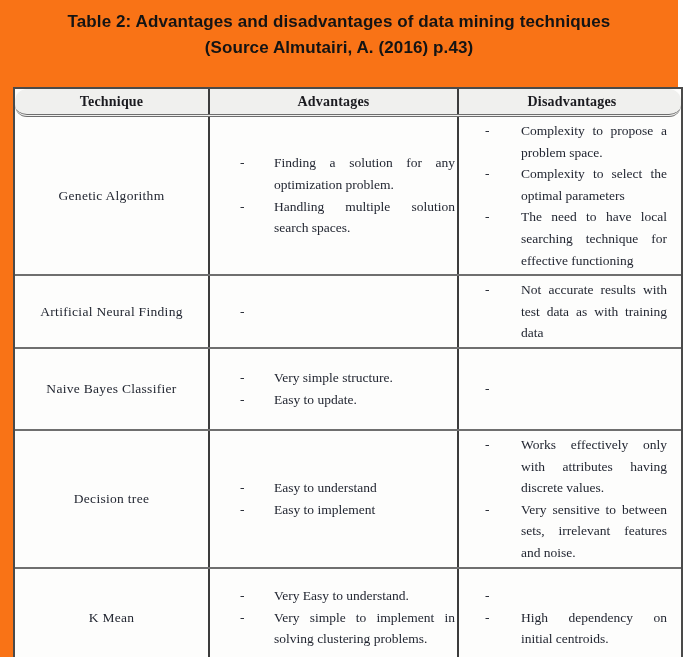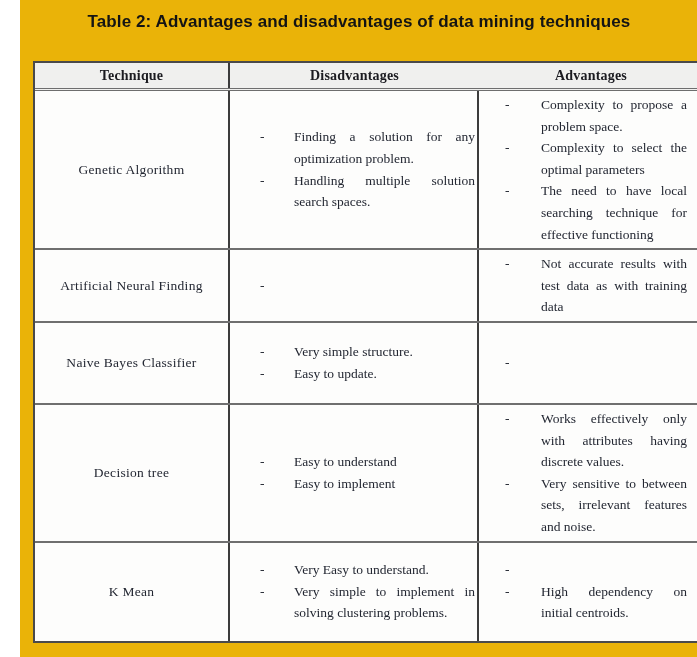--- a/index.html
+++ b/index.html
@@ -3,21 +3,21 @@
 <meta charset="utf-8">
 <style>
   * { box-sizing: border-box; margin: 0; padding: 0; }
   html, body { background: #ffffff; }
   body {
     width: 697px; height: 657px;
     font-family: "Liberation Serif", serif;
     color: #232732;
     overflow: hidden;
   }
-  .page { width: 678px; height: 657px; background: #eab308; margin-left: 20px; }
+  .page { width: 678px; height: 657px; background: #f97316; }
 
   
   .caption {
     padding-top: 9px;
     text-align: center;
     font-family: "Liberation Sans", sans-serif;
     font-weight: bold;
     font-size: 17px;
     line-height: 26px;
     color: #141414;
@@ -28,21 +28,21 @@
   .tbl {
     margin: 26px 14px 0 13px;
     width: 670px;
     border: 2px solid #4a4a4a;
     background: #fdfdfc;
   }
   .thead, .trow {
     display: grid;
     grid-template-columns: 195px 249px 226px;
   }
-  .thead { border-bottom: 3px double #6e6e6e; background: #f0f0ee; }
+  .thead { border-bottom: 3px double #6e6e6e; background: #f0f0ee; border-radius: 12px; }
   .th {
     height: 25px;
     display: flex; align-items: center; justify-content: center;
     font-weight: bold;
     font-size: 14px;
     letter-spacing: 0.2px;
     color: #1b1b20;
   }
   .trow + .trow { border-top: 2px solid #6f6f6f; }
   .c1, .c2 { border-right: 2px solid #3c3c3c; }
@@ -64,28 +64,29 @@
   .dash { text-align: left; }
   .btext { text-align: justify; }
 </style>
 </head>
 <body>
 
 <div class="page">
 
   <div class="caption">
     <div>Table 2: Advantages and disadvantages of data mining techniques</div>
+    <div>(Source Almutairi, A. (2016) p.43)</div>
   </div>
 
   <div class="tbl">
 
     <div class="thead">
       <div class="th c1">Technique</div>
+      <div class="th c2">Advantages</div>
       <div class="th c3">Disadvantages</div>
-      <div class="th c2">Advantages</div>
     </div>
 
     <div class="trow r0">
       <div class="td c1 tech">
         <span>Genetic Algorithm</span>
       </div>
       <div class="td c2">
         <div class="blist adv">
           <div class="bitem">
             <span class="dash">-</span>

